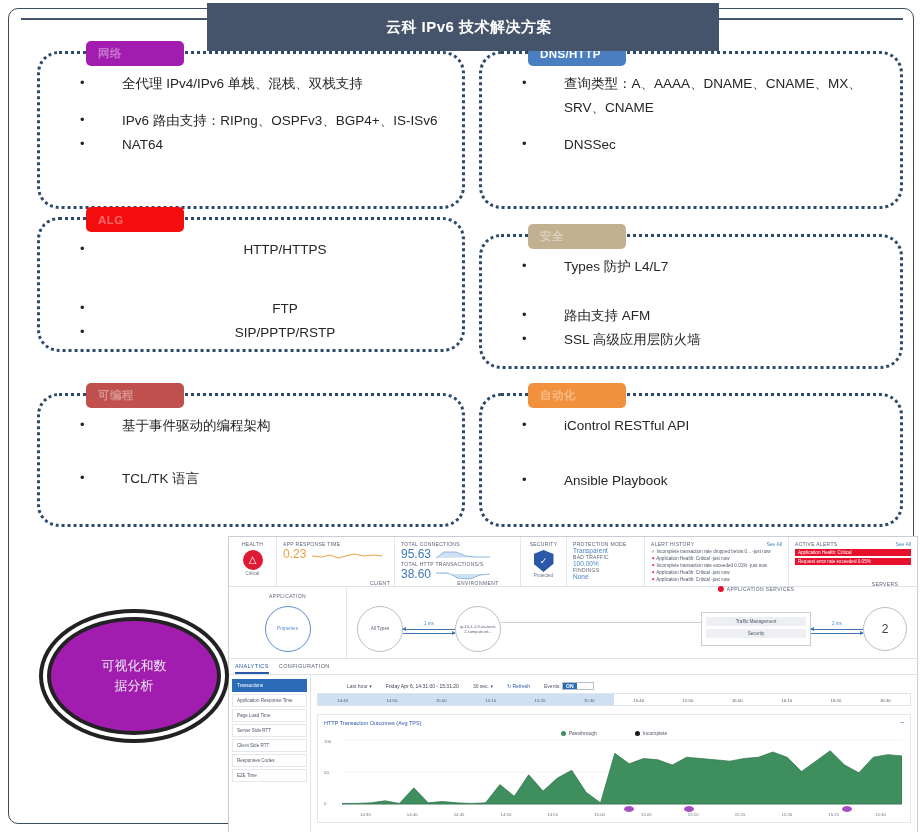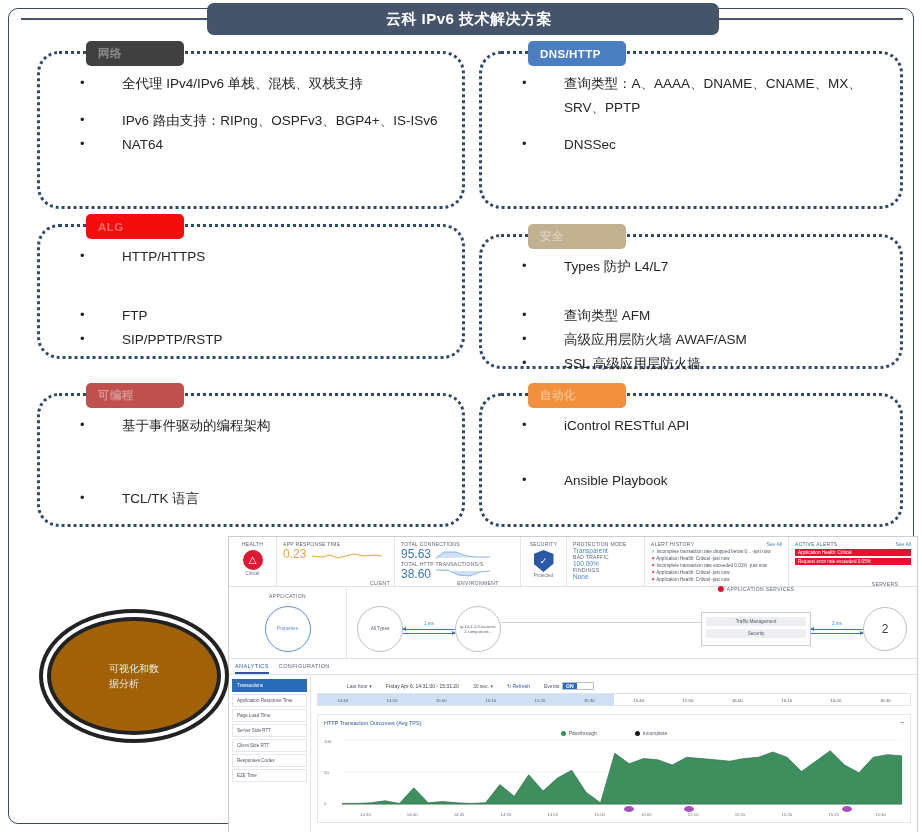--- a/index.html
+++ b/index.html
@@ -16,23 +16,23 @@
     width: 906px; height: 816px;
     border: 1px solid #3d4a5c;
     border-radius: 10px;
     background: #fff;
   }
 
   
   .title-bar {
     position: absolute;
     left: 198px; top: -6px;
-    width: 512px; height: 32px;
+    width: 512px; height: 48px;
     background: #46546b;
-    border-radius: 7px;
+    border-radius: 0;
     display: flex; align-items: center; justify-content: center;
     color: #ffffff;
     font-size: 15px;
     font-weight: bold;
     letter-spacing: .5px;
     z-index: 6;
     padding-left: 12px;
   }
   .title-rule {
     position: absolute;
@@ -83,27 +83,27 @@
   }
   .flist li.nobullet::before { content: ""; }
   .flist li.tight { margin-bottom: 3px; }
 
   
   .oval {
     position: absolute;
     left: 38px; top: 608px;
     width: 174px; height: 118px;
     border-radius: 50%;
-    background: #a16207;
+    background: #a21caf;
     border: 4px solid #222222;
     box-shadow: 0 0 0 4px #ffffff, 0 0 0 8px #222222;
     display: flex; align-items: center; justify-content: center;
-    text-align: left;
+    text-align: center;
     color: #e8ecf2;
-    font-size: 10px;
+    font-size: 13px;
     line-height: 1.55;
     z-index: 5;
   }
 
   
   .dash {
     position: absolute;
     left: 219px; top: 527px;
     width: 690px; height: 298px;
     background: #ffffff;
@@ -222,60 +222,59 @@
 </head>
 <body>
 
 <div class="slide">
 
   <div class="title-rule left"></div>
   <div class="title-rule right"></div>
   <div class="title-bar">云科 IPv6 技术解决方案</div>
 
   <div class="fbox" style="left:28px; top:42px; width:428px; height:158px;">
-    <div class="ftag faded" style="background:#404040;">网络</div>
+    <div class="ftag faded" style="background:#a21caf;">网络</div>
     <ul class="flist">
       <li>全代理 IPv4/IPv6 单栈、混栈、双栈支持</li>
       <li class="tight">IPv6 路由支持：RIPng、OSPFv3、BGP4+、IS-ISv6</li>
       <li>NAT64</li>
     </ul>
   </div>
 
   <div class="fbox" style="left:470px; top:42px; width:424px; height:158px;">
     <div class="ftag" style="background:#4a7ec1;">DNS/HTTP</div>
     <ul class="flist">
       <li class="tight">查询类型：A、AAAA、DNAME、CNAME、MX、</li>
-      <li class="nobullet">SRV、PPTP</li>
+      <li class="nobullet">SRV、CNAME</li>
       <li>DNSSec</li>
     </ul>
   </div>
 
-  <div class="fbox" style="left:28px; top:215px; width:428px; height:135px;">
+  <div class="fbox" style="left:28px; top:208px; width:428px; height:135px;text-align:center;">
     <div class="ftag faded" style="background:#f40d0d;">ALG</div>
     <ul class="flist">
       <li style="margin-bottom:38px;">HTTP/HTTPS</li>
       <li class="tight">FTP</li>
       <li>SIP/PPTP/RSTP</li>
     </ul>
   </div>
 
   <div class="fbox" style="left:470px; top:225px; width:424px; height:135px;">
     <div class="ftag faded" style="background:#c2b191;">安全</div>
     <ul class="flist">
       <li style="margin-bottom:28px;">Types 防护 L4/L7</li>
-      <li class="tight">查询类型 AFM</li>
-      <li class="tight">高级应用层防火墙 AWAF/ASM</li>
+      <li class="tight">路由支持 AFM</li>
       <li>SSL 高级应用层防火墙</li>
     </ul>
   </div>
 
   <div class="fbox" style="left:28px; top:384px; width:428px; height:134px;">
     <div class="ftag faded" style="background:#c0504d;">可编程</div>
     <ul class="flist">
-      <li style="margin-bottom:52px;">基于事件驱动的编程架构</li>
+      <li style="margin-bottom:32px;">基于事件驱动的编程架构</li>
       <li class="tight">TCL/TK 语言</li>
     </ul>
   </div>
 
   <div class="fbox" style="left:470px; top:384px; width:424px; height:134px;">
     <div class="ftag faded" style="background:#f2913d;">自动化</div>
     <ul class="flist">
       <li style="margin-bottom:34px;">iControl RESTful API</li>
       <li>Ansible Playbook</li>
     </ul>
@@ -312,21 +311,21 @@
 
       <div class="dcell" style="width:126px;">
         <div class="dlabel">TOTAL CONNECTIONS</div>
         <div style="display:flex; align-items:center; gap:5px;">
           <div class="dbig">95.63</div>
           <svg class="spark" style="height:11px;width:54px;" viewBox="0 0 54 11">
             <path d="M0,9 L8,3 L20,3 L30,7 L40,8 L54,8" fill="#cfe0f5" stroke="#7aa8d8" stroke-width="0.8"></path>
           </svg>
         </div>
         <div class="dlabel">TOTAL HTTP TRANSACTIONS/s</div>
-        <div style="display:flex; align-items:flex-start; gap:5px;">
+        <div style="display:flex; align-items:flex-end; gap:5px;">
           <div class="dbig">38.60</div>
           <svg class="spark" style="height:11px;width:54px;" viewBox="0 0 54 11">
             <path d="M0,3 L12,3 L22,8 L34,9 L44,5 L54,4" fill="#cfe0f5" stroke="#7aa8d8" stroke-width="0.8"></path>
           </svg>
         </div>
       </div>
 
       <div class="dcell sec-cell">
         <div class="dlabel">SECURITY</div>
         <div class="shield">✓</div>

